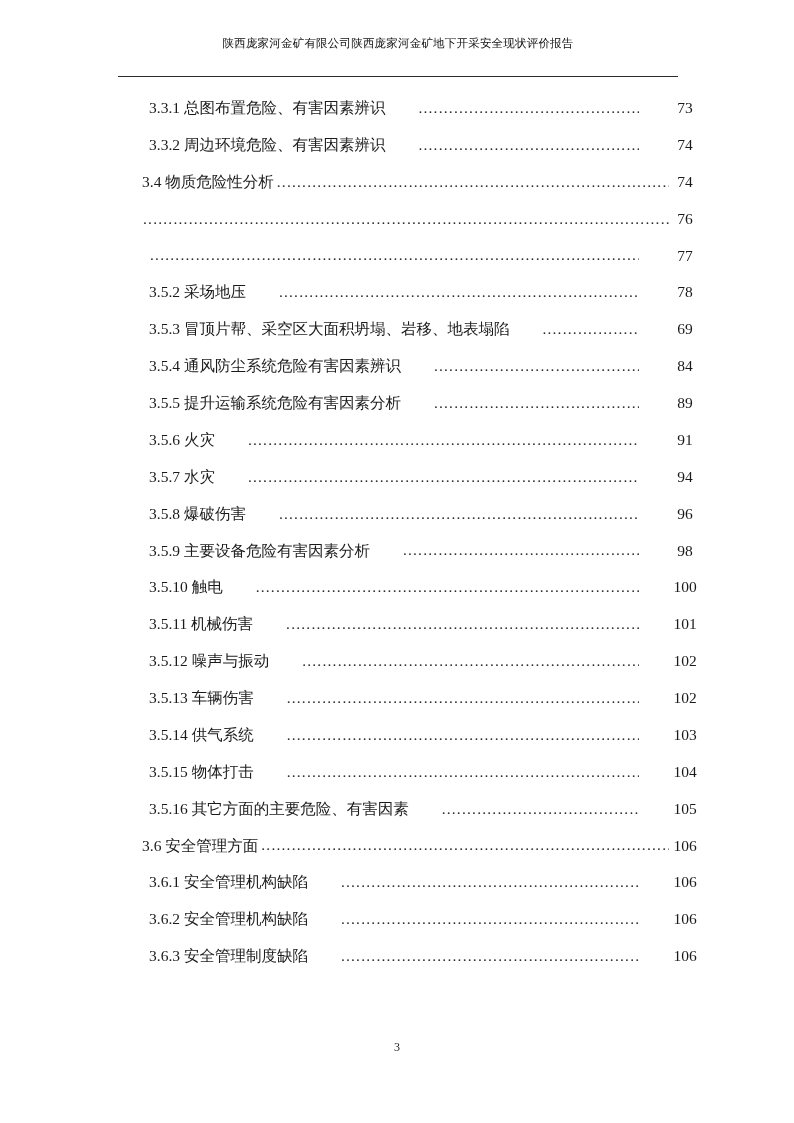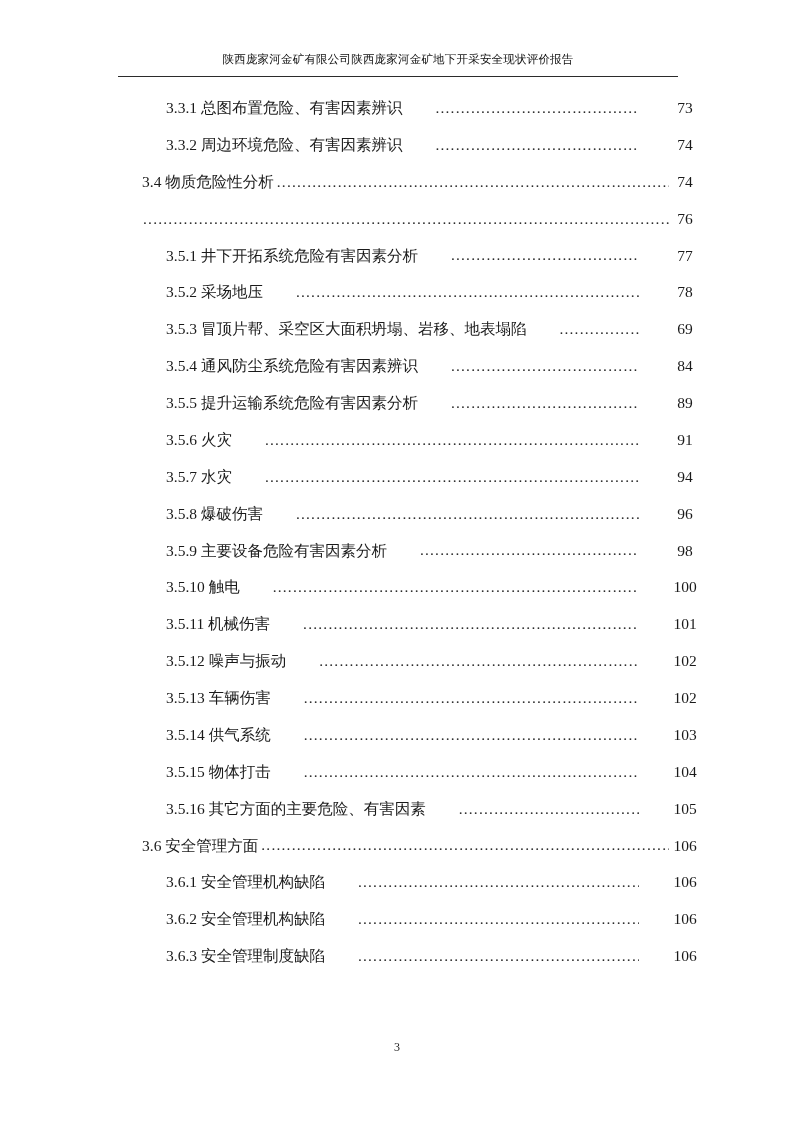--- a/index.html
+++ b/index.html
@@ -17,21 +17,21 @@
     position: relative;
     width: 794px;
     height: 1123px;
     box-sizing: border-box;
     padding: 0;
     background: #fff;
   }
   .header {
     position: absolute;
     left: 118px;
-    top: 52px;
+    top: 36px;
     width: 560px;
     text-align: center;
     font-size: 11.5px;
     letter-spacing: 0.2px;
     color: #111;
     font-family: Liberation Mono, monospace;
   }
   .header-rule {
     position: absolute;
     left: 118px;
@@ -69,21 +69,21 @@
     margin: 0 1px 2px 1px;
     line-height: 1;
   }
   .toc-entry .page-num {
     flex: 0 0 auto;
     text-align: center;
     min-width: 26px;
     padding-left: 2px;
   }
   .lvl-2 { margin-left: 24px; }
-  .lvl-3 { margin-left: 48px; gap: 30px; }
+  .lvl-3 { margin-left: 31px; gap: 30px; }
 
   .footer-num {
     position: absolute;
     left: 0;
     right: 0;
     top: 1040px;
     text-align: center;
     font-size: 12px;
     color: #222;
   }
@@ -110,21 +110,20 @@
       <div class="toc-entry lvl-2">
         <span class="label">3.4 物质危险性分析</span>
         <span class="dots">......................................................................................................................................</span>
         <span class="page-num">74</span>
       </div>
       <div class="toc-entry lvl-2">
         <span class="dots">......................................................................................................................................</span>
         <span class="page-num">76</span>
       </div>
       <div class="toc-entry lvl-3">
-        <span class="label">3.5.1 井下开拓系统危险有害因素分析</span>
         <span class="dots">......................................................................................................................................</span>
         <span class="page-num">77</span>
       </div>
       <div class="toc-entry lvl-3">
         <span class="label">3.5.2 采场地压</span>
         <span class="dots">......................................................................................................................................</span>
         <span class="page-num">78</span>
       </div>
       <div class="toc-entry lvl-3">
         <span class="label">3.5.3 冒顶片帮、采空区大面积坍塌、岩移、地表塌陷</span>

